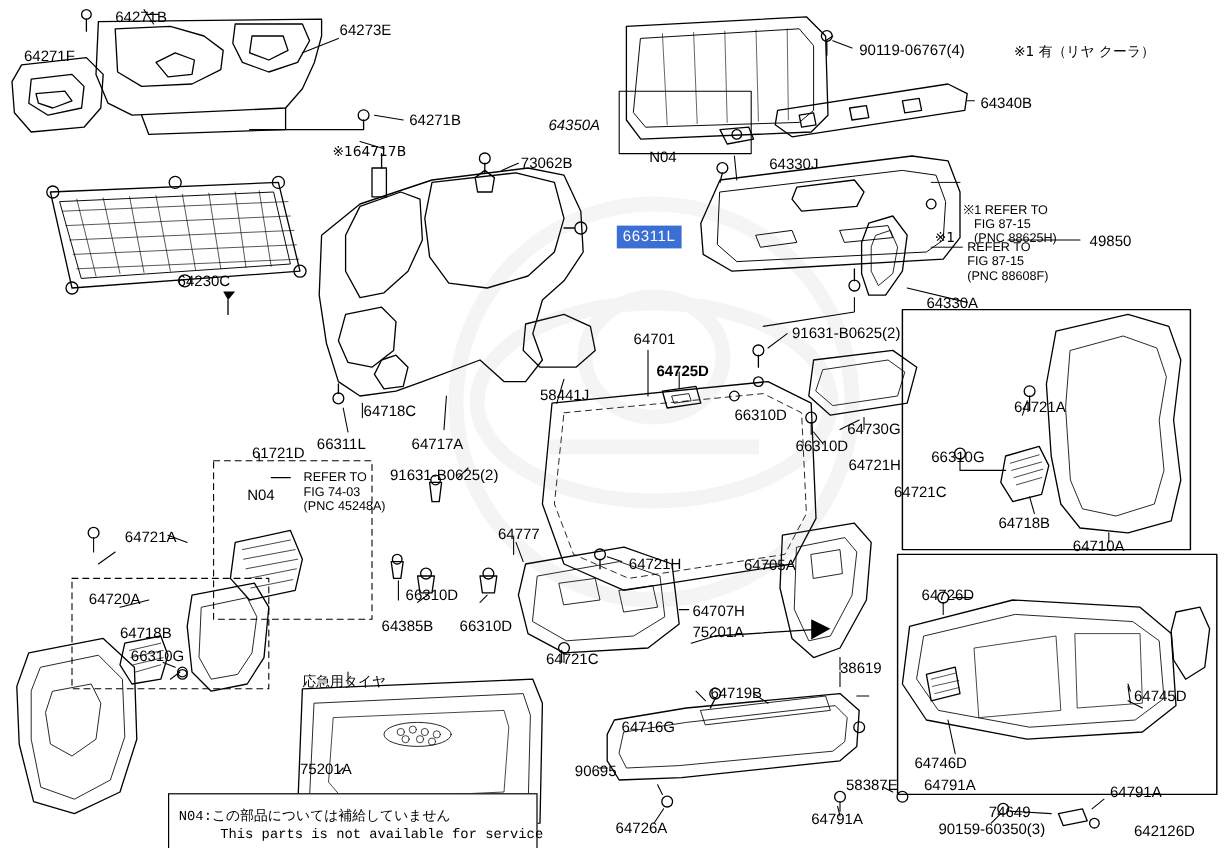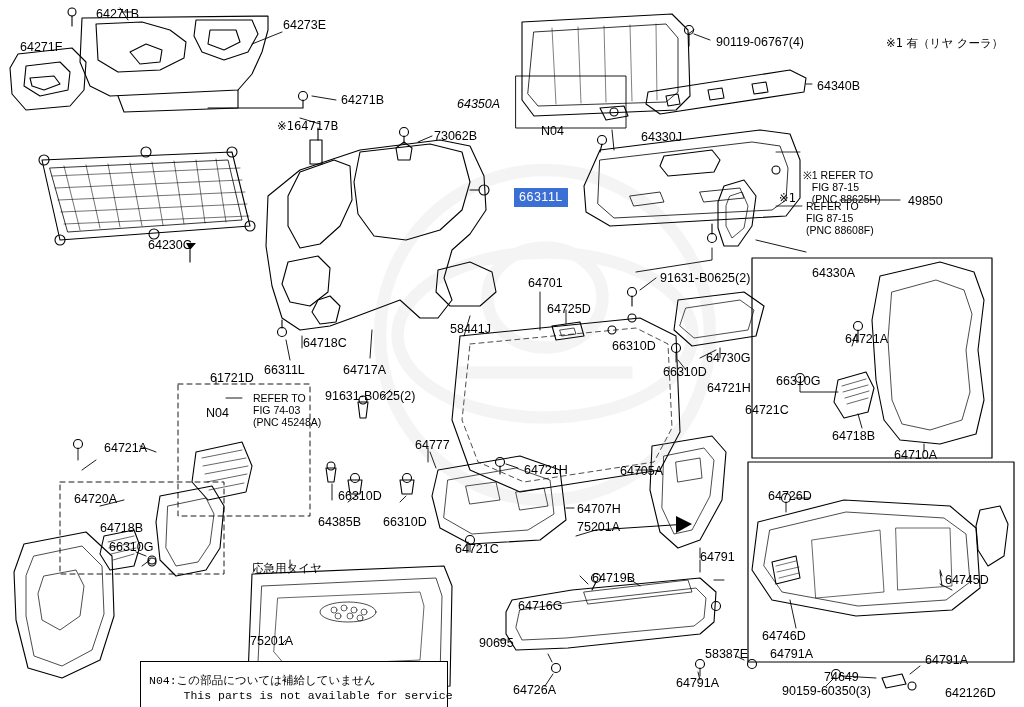--- a/index.html
+++ b/index.html
@@ -348,35 +348,35 @@
 (PNC 45248A)</div>
 
   <div class="boxnote" style="left:140px;top:661px;width:290px;">N04:この部品については補給していません
      This parts is not available for service</div>
 
   <div id="labels">
       <div class="lbl" style="left: 96px; top: 8px;">64271B</div>
       <div class="lbl" style="left: 283px; top: 19px;">64273E</div>
       <div class="lbl" style="left: 20px; top: 41px;">64271F</div>
       <div class="lbl" style="left: 716px; top: 36px;">90119-06767(4)</div>
-      <div class="lbl jp" style="left: 886px; top: 37px;">※1 有（リヤ クーラ）</div>
+      <div class="lbl jp" style="left: 845px; top: 37px;">※1 有（リヤ クーラ）</div>
       <div class="lbl" style="left: 817px; top: 80px;">64340B</div>
       <div class="lbl" style="left: 341px; top: 94px;">64271B</div>
       <div class="lbl" style="left: 457px; top: 98px; font-style: italic;">64350A</div>
       <div class="lbl" style="left: 541px; top: 125px;">N04</div>
       <div class="lbl" style="left: 641px; top: 131px;">64330J</div>
       <div class="lbl jp" style="left: 277px; top: 120px;">※164717B</div>
       <div class="lbl" style="left: 434px; top: 130px;">73062B</div>
       <div class="lbl jp" style="left: 779px; top: 192px;">※1</div>
       <div class="lbl" style="left: 908px; top: 195px;">49850</div>
-      <div class="lbl" style="left: 148px; top: 239px;">64230C</div>
-      <div class="lbl" style="left: 812px; top: 247px; margin-top: 20px;">64330A</div>
+      <div class="lbl" style="left: 148px; top: 228px;">64230C</div>
+      <div class="lbl" style="left: 772px; top: 247px;">64330A</div>
       <div class="lbl" style="left: 528px; top: 277px;">64701</div>
       <div class="lbl" style="left: 660px; top: 272px;">91631-B0625(2)</div>
-      <div class="lbl" style="left: 547px; top: 303px;">64725D</div>
+      <div class="lbl" style="left: 547px; top: 303px; font-weight: bold;">64725D</div>
       <div class="lbl" style="left: 612px; top: 340px;">66310D</div>
       <div class="lbl" style="left: 706px; top: 352px;">64730G</div>
       <div class="lbl" style="left: 845px; top: 333px;">64721A</div>
       <div class="lbl" style="left: 303px; top: 337px;">64718C</div>
       <div class="lbl" style="left: 450px; top: 323px;">58441J</div>
       <div class="lbl" style="left: 343px; top: 364px;">64717A</div>
       <div class="lbl" style="left: 264px; top: 364px;">66311L</div>
       <div class="lbl" style="left: 663px; top: 366px;">66310D</div>
       <div class="lbl" style="left: 776px; top: 375px;">66310G</div>
       <div class="lbl" style="left: 707px; top: 382px;">64721H</div>
@@ -393,21 +393,21 @@
       <div class="lbl" style="left: 338px; top: 490px;">66310D</div>
       <div class="lbl" style="left: 74px; top: 493px; text-align: center;">64720A</div>
       <div class="lbl" style="left: 768px; top: 490px;">64726D</div>
       <div class="lbl" style="left: 577px; top: 503px;">64707H</div>
       <div class="lbl" style="left: 318px; top: 516px;">64385B</div>
       <div class="lbl" style="left: 383px; top: 516px;">66310D</div>
       <div class="lbl" style="left: 100px; top: 522px;">64718B</div>
       <div class="lbl" style="left: 577px; top: 521px;">75201A</div>
       <div class="lbl" style="left: 109px; top: 541px;">66310G</div>
       <div class="lbl" style="left: 455px; top: 543px;">64721C</div>
-      <div class="lbl" style="left: 700px; top: 551px;">64791</div>
+      <div class="lbl" style="left: 700px; top: 551px;">38619</div>
       <div class="lbl jp" style="left: 252px; top: 562px;">応急用タイヤ</div>
       <div class="lbl" style="left: 592px; top: 572px;">64719B</div>
       <div class="lbl" style="left: 945px; top: 574px;">64745D</div>
       <div class="lbl" style="left: 518px; top: 600px;">64716G</div>
       <div class="lbl" style="left: 479px; top: 637px;">90695</div>
       <div class="lbl" style="left: 762px; top: 630px;">64746D</div>
       <div class="lbl" style="left: 250px; top: 635px;">75201A</div>
       <div class="lbl" style="left: 705px; top: 648px; text-align: center;">58387E</div>
       <div class="lbl" style="left: 770px; top: 648px;">64791A</div>
       <div class="lbl" style="left: 925px; top: 654px;">64791A</div>

